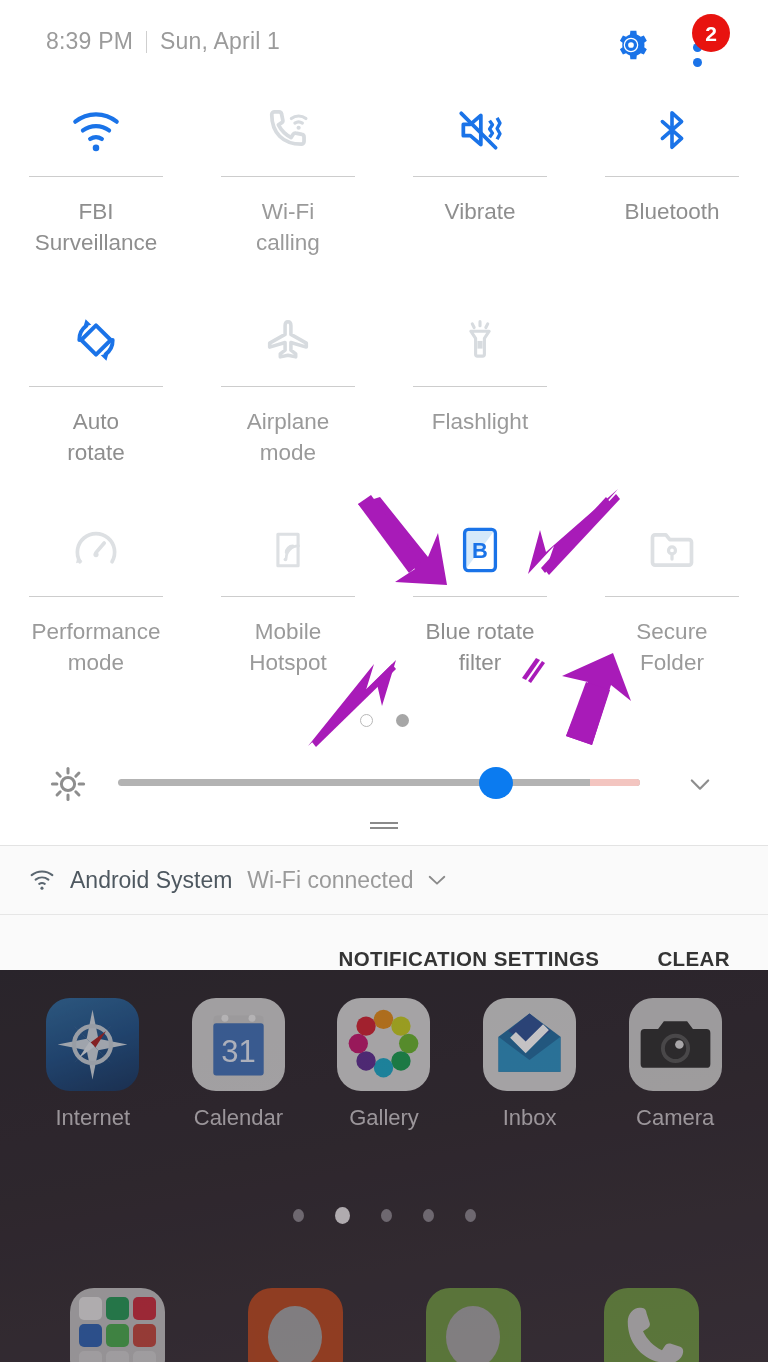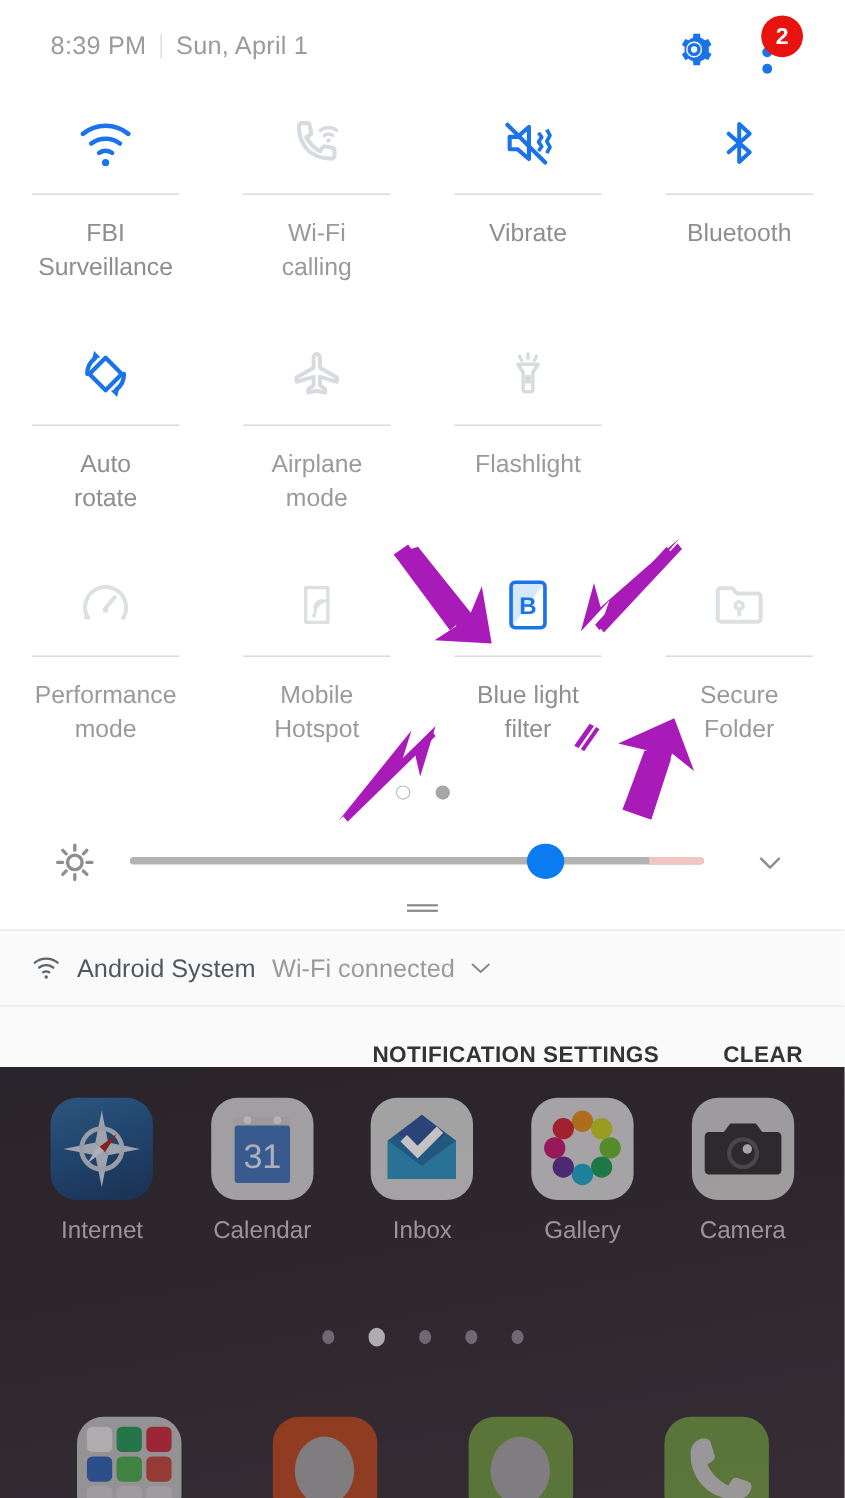--- a/index.html
+++ b/index.html
@@ -575,21 +575,21 @@
                   </clipPath>
               </defs>
               <rect x="3.2" y="3.2" width="17.6" height="23.6" rx="2.2" fill="#ffffff"></rect>
               <polygon points="3.2,3.2 20.8,3.2 3.2,26.8" fill="#d5e9fa" clip-path="url(#bclip)"></polygon>
               <rect x="3.2" y="3.2" width="17.6" height="23.6" rx="2.2" fill="none" stroke="#1a73e8" stroke-width="1.9"></rect>
               <text x="12" y="19.8" text-anchor="middle" font-family="Liberation Sans, sans-serif" font-size="12.5" font-weight="bold" fill="#1a73e8">B</text>
             </svg>
           </div>
           <div class="tile-divider"></div>
           <div class="tile-label">
-            <span>Blue light</span><br>
+            <span>Blue rotate</span><br>
             <span>filter</span>
           </div>
         </div>
 
         <div class="tile">
           <div class="tile-icon">
             <svg width="52" height="48" viewBox="0 0 24 22">
               <path fill="none" stroke="#dde0e3" stroke-width="1.7" stroke-linejoin="round" d="M3 5.2a1.2 1.2 0 0 1 1.2-1.2h5l1.8 2.2h8.8a1.2 1.2 0 0 1 1.2 1.2v9.4a1.2 1.2 0 0 1-1.2 1.2H4.2A1.2 1.2 0 0 1 3 16.8z"></path>
               <circle cx="12" cy="11.2" r="1.6" fill="none" stroke="#dde0e3" stroke-width="1.5"></circle>
               <path fill="none" stroke="#dde0e3" stroke-width="1.5" stroke-linecap="round" d="M12 12.8v2.4"></path>
@@ -703,45 +703,45 @@
             <rect x="11" y="13" width="26" height="27" rx="1.5" fill="#3f6fb5"></rect>
             <circle cx="17" cy="10.5" r="1.8" fill="#e9e9e9"></circle>
             <circle cx="31" cy="10.5" r="1.8" fill="#e9e9e9"></circle>
             <text x="24" y="33" text-anchor="middle" font-family="Liberation Sans, sans-serif" font-size="16" fill="#dfe6f2">31</text>
           </svg>
         </div>
         <div class="app-label">Calendar</div>
       </div>
 
       <div class="app">
-        <div class="app-icon" style="background:#d2d2d2">
-          <svg width="93" height="93" viewBox="0 0 48 48">
-            <polygon points="8,20 24,8 40,20 40,38 8,38" fill="#1f6b9e"></polygon>
-            <polygon points="8,20 24,32 40,20 40,38 8,38" fill="#2a8fc0"></polygon>
-            <polygon points="13,17 24,8 35,17 24,25" fill="#2b4f93"></polygon>
-            <path d="M17 17.5l5 5 9-9 3 3-12 12-8-8z" fill="#ffffff"></path>
-          </svg>
-        </div>
-        <div class="app-label">Inbox</div>
-      </div>
-
-      <div class="app">
         <div class="app-icon" style="background:#d4d4d4">
           <svg width="93" height="93" viewBox="0 0 48 48">
             <circle cx="24" cy="11" r="5" fill="#e08a18"></circle>
             <circle cx="33" cy="14.5" r="5" fill="#c3ca1e"></circle>
             <circle cx="37" cy="23.5" r="5" fill="#67b32b"></circle>
             <circle cx="33" cy="32.5" r="5" fill="#169a4e"></circle>
             <circle cx="24" cy="36" r="5" fill="#17a5c4"></circle>
             <circle cx="15" cy="32.5" r="5" fill="#5b2b8e"></circle>
             <circle cx="11" cy="23.5" r="5" fill="#c2156c"></circle>
             <circle cx="15" cy="14.5" r="5" fill="#cf2030"></circle>
           </svg>
         </div>
         <div class="app-label">Gallery</div>
+      </div>
+
+      <div class="app">
+        <div class="app-icon" style="background:#d2d2d2">
+          <svg width="93" height="93" viewBox="0 0 48 48">
+            <polygon points="8,20 24,8 40,20 40,38 8,38" fill="#1f6b9e"></polygon>
+            <polygon points="8,20 24,32 40,20 40,38 8,38" fill="#2a8fc0"></polygon>
+            <polygon points="13,17 24,8 35,17 24,25" fill="#2b4f93"></polygon>
+            <path d="M17 17.5l5 5 9-9 3 3-12 12-8-8z" fill="#ffffff"></path>
+          </svg>
+        </div>
+        <div class="app-label">Inbox</div>
       </div>
 
       <div class="app">
         <div class="app-icon" style="background:#c9c9c9">
           <svg width="93" height="93" viewBox="0 0 48 48">
             <path d="M8 16h7l3-4h12l3 4h7a2 2 0 0 1 2 2v16a2 2 0 0 1-2 2H8a2 2 0 0 1-2-2V18a2 2 0 0 1 2-2z" fill="#2c2c2c"></path>
             <circle cx="24" cy="26" r="7.5" fill="#555"></circle>
             <circle cx="24" cy="26" r="5.5" fill="#2c2c2c"></circle>
             <circle cx="26" cy="24" r="2.2" fill="#d8d8d8"></circle>
           </svg>

